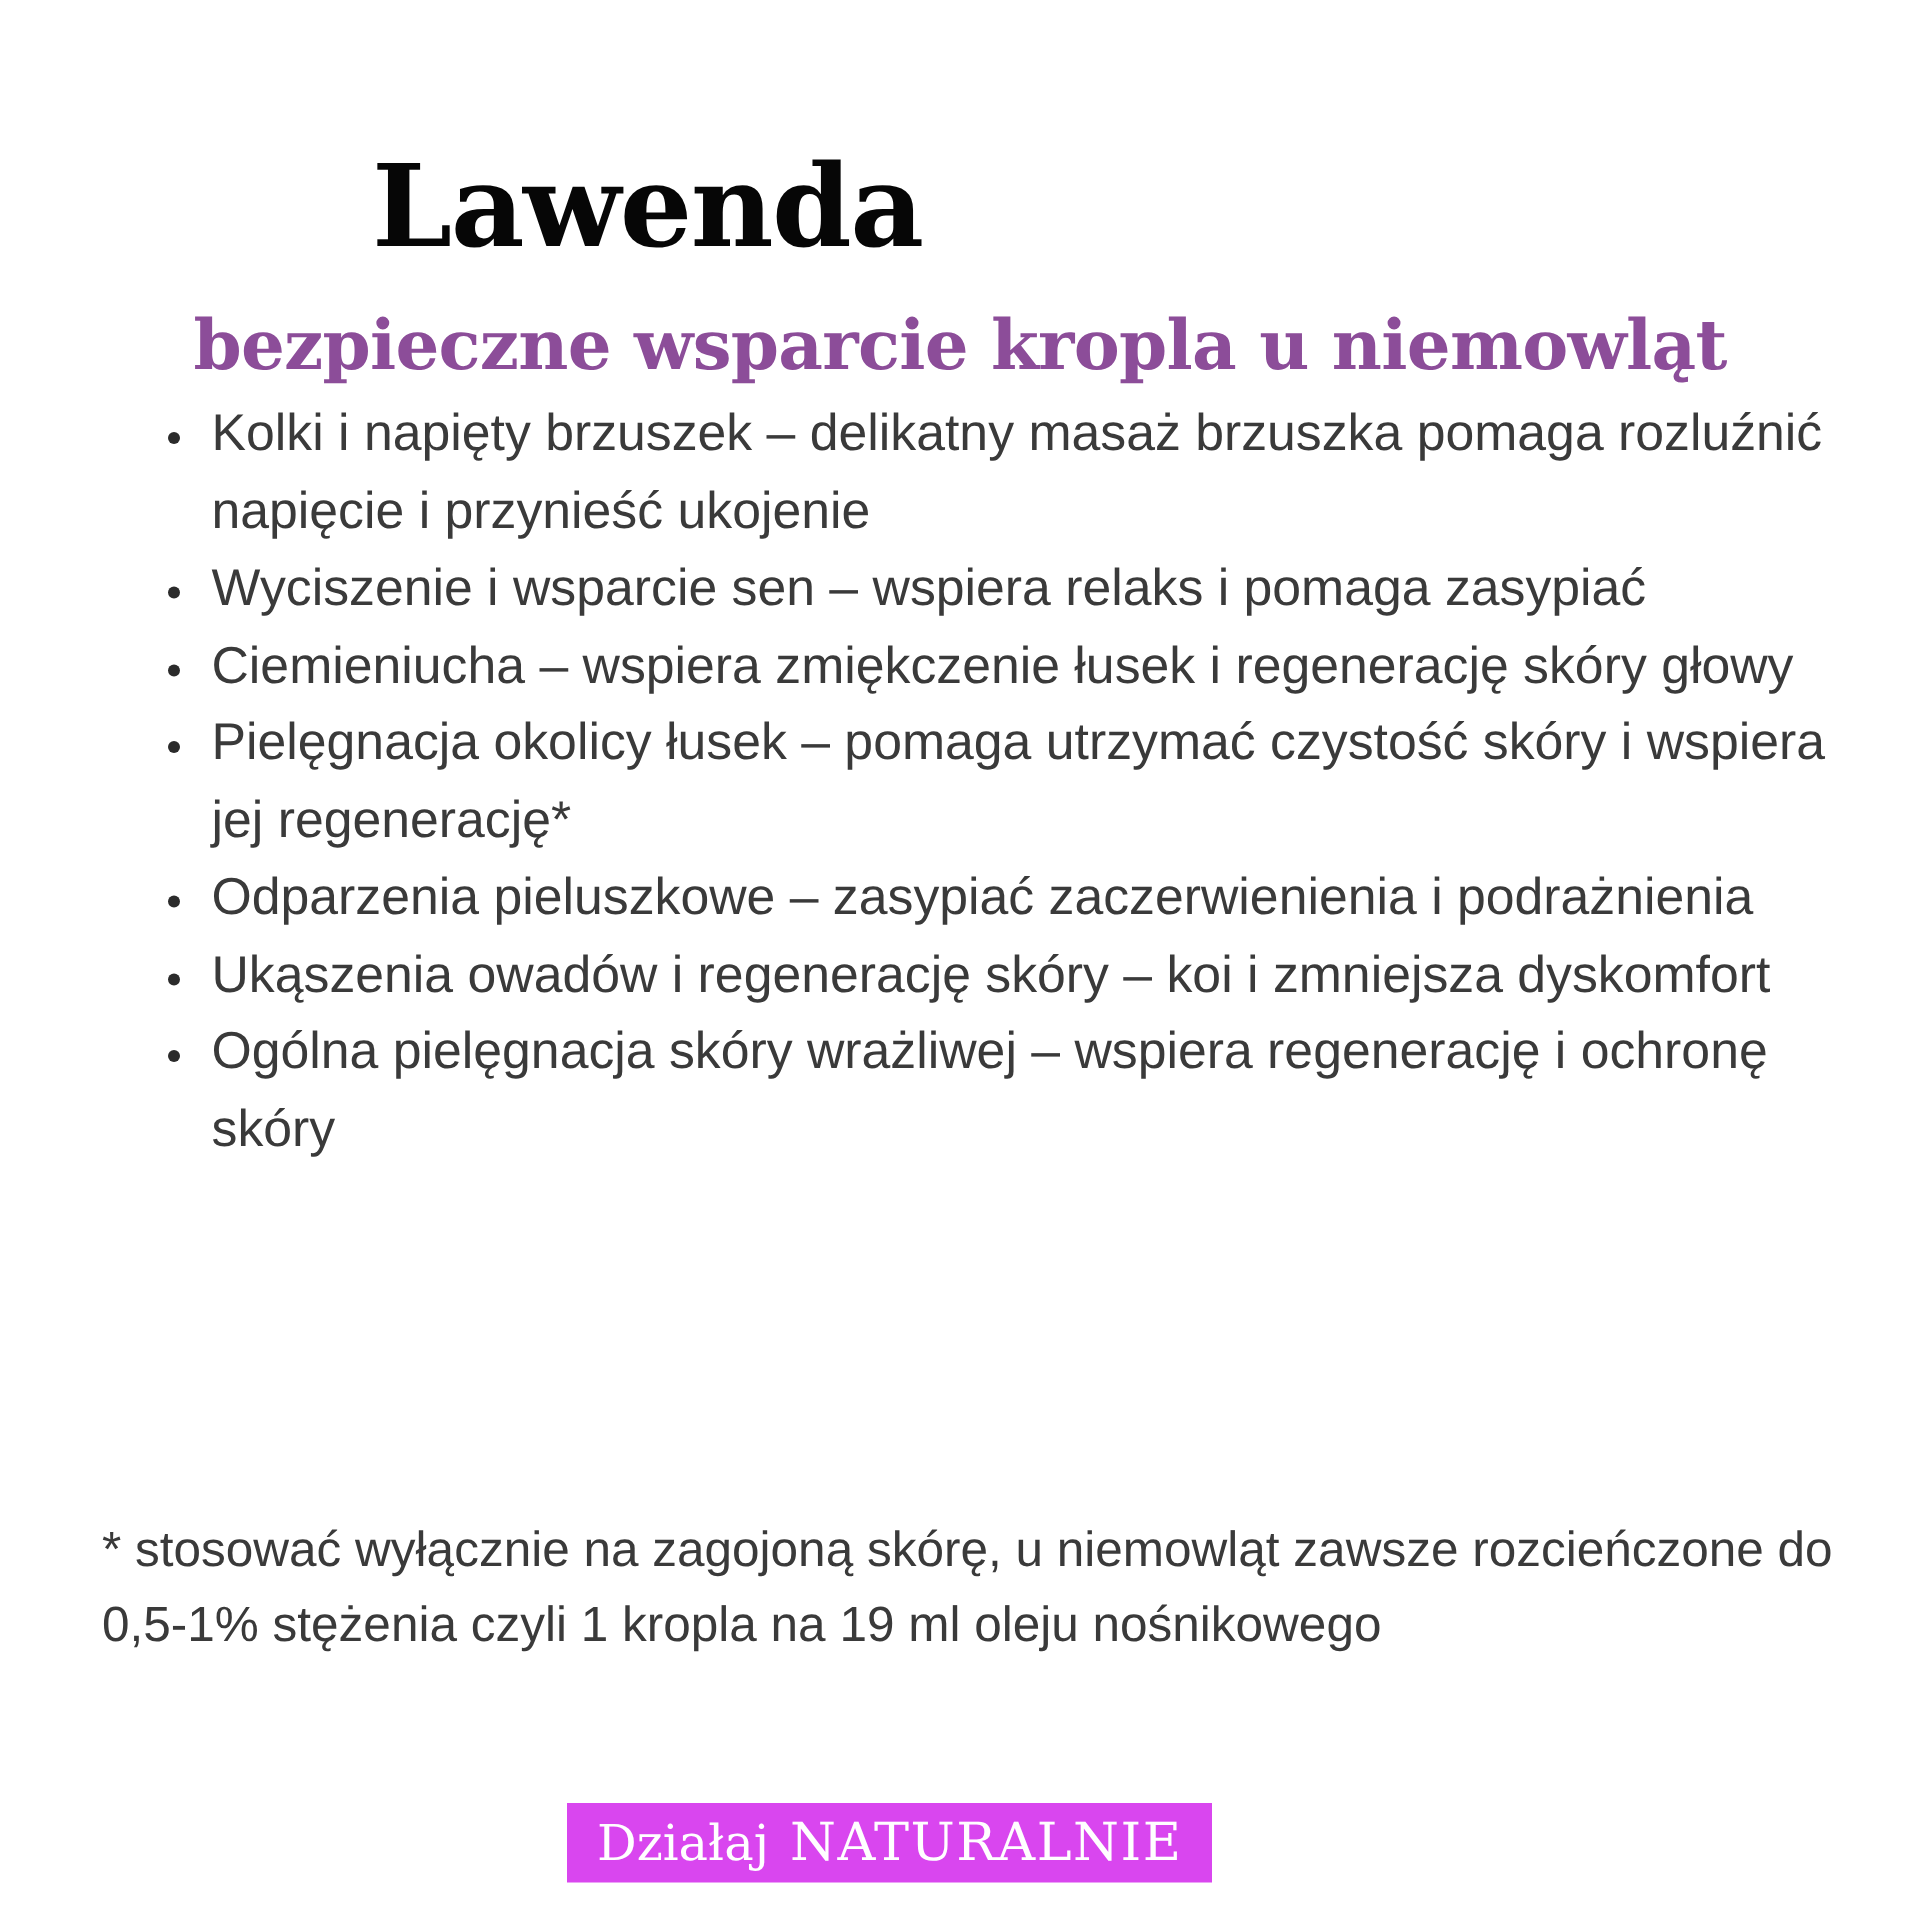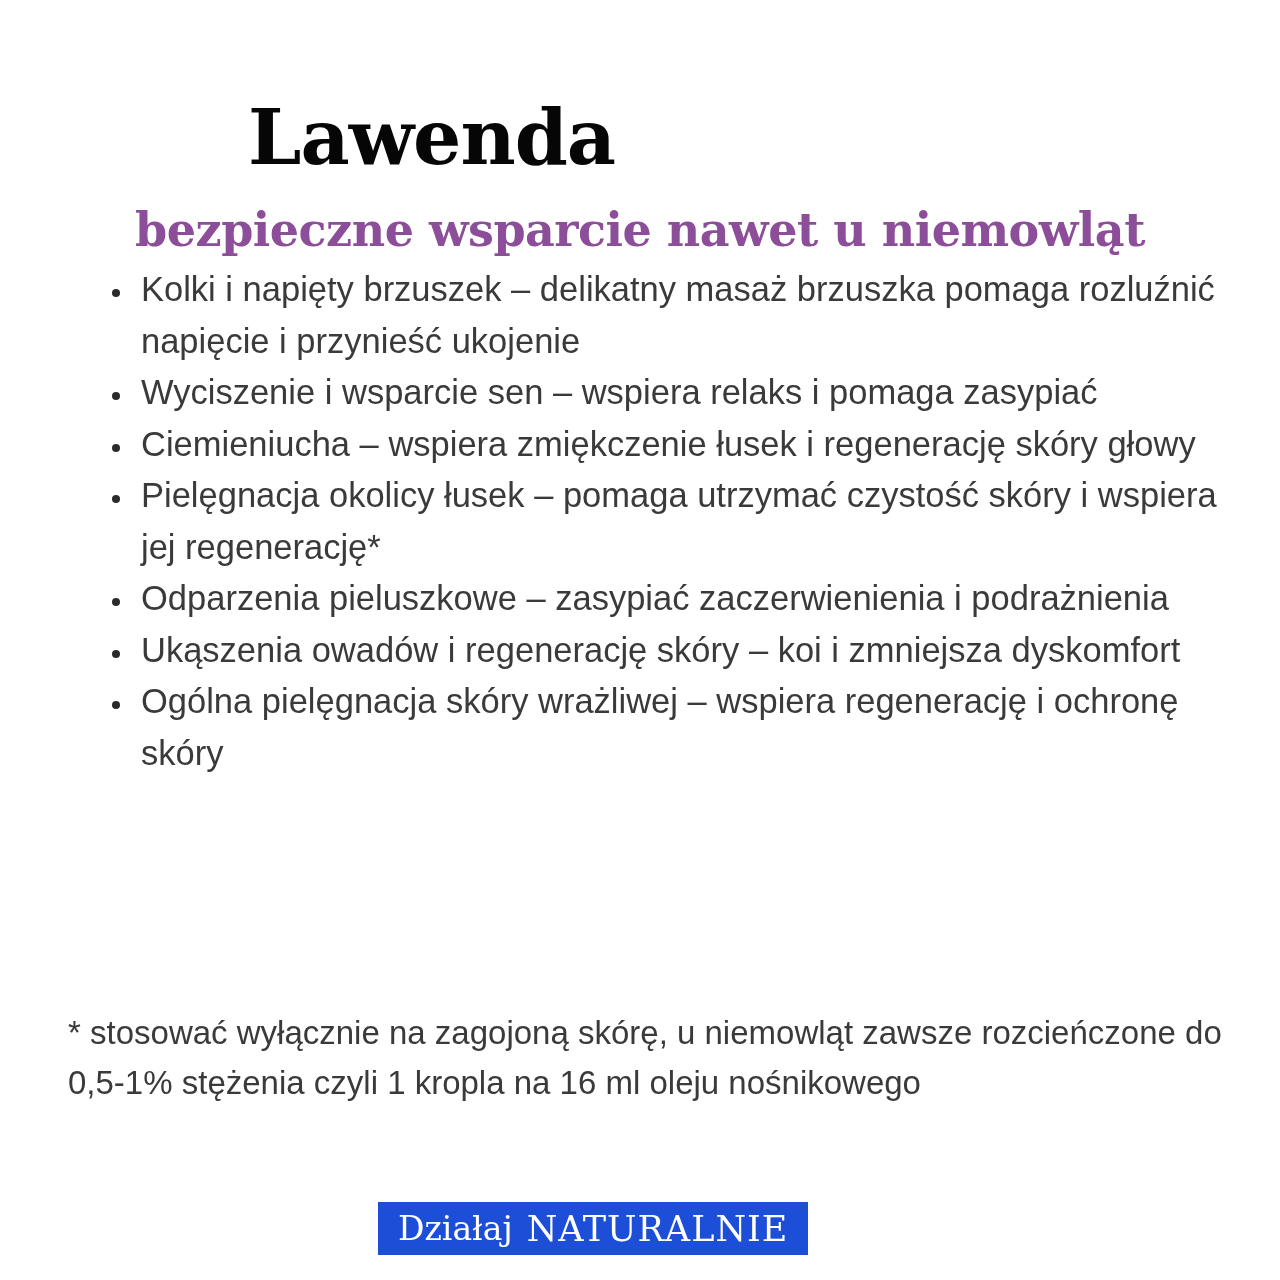--- a/index.html
+++ b/index.html
@@ -73,21 +73,21 @@
   }
 
   .footer {
     position: absolute;
     top: 1202px;
     left: 378px;
     display: flex;
     align-items: center;
   }
   .badge {
-    background: #1d4ed8;
+    background: #d946ef;
     height: 53px;
     display: flex;
     align-items: center;
     padding: 0 20px;
     box-sizing: border-box;
     font-family: "DejaVu Serif", "Liberation Serif", serif;
     color: #ffffff;
     white-space: nowrap;
   }
   .badge .badge-script {
@@ -105,32 +105,32 @@
     font-style: italic;
     color: #141414;
     white-space: nowrap;
   }
 </style>
 </head>
 <body>
 
 <h1 class="title">Lawenda</h1>
 
-<h2 class="subtitle">bezpieczne wsparcie nawet u niemowląt</h2>
+<h2 class="subtitle">bezpieczne wsparcie kropla u niemowląt</h2>
 
 <ul class="benefits-list">
   <li>Kolki i napięty brzuszek – delikatny masaż brzuszka pomaga rozluźnić napięcie i przynieść ukojenie</li>
   <li>Wyciszenie i wsparcie sen – wspiera relaks i pomaga zasypiać</li>
   <li>Ciemieniucha – wspiera zmiękczenie łusek i regenerację skóry głowy</li>
   <li>Pielęgnacja okolicy łusek – pomaga utrzymać czystość skóry i wspiera jej regenerację*</li>
   <li>Odparzenia pieluszkowe – zasypiać zaczerwienienia i podrażnienia</li>
   <li>Ukąszenia owadów i regenerację skóry – koi i zmniejsza dyskomfort</li>
   <li>Ogólna pielęgnacja skóry wrażliwej – wspiera regenerację i ochronę skóry</li>
 </ul>
 
-<p class="footnote">* stosować wyłącznie na zagojoną skórę, u niemowląt zawsze rozcieńczone do 0,5-1% stężenia czyli 1 kropla na 16 ml oleju nośnikowego</p>
+<p class="footnote">* stosować wyłącznie na zagojoną skórę, u niemowląt zawsze rozcieńczone do 0,5-1% stężenia czyli 1 kropla na 19 ml oleju nośnikowego</p>
 
 <div class="footer">
   <div class="badge">
     <span class="badge-script">Działaj</span>
     <span class="badge-caps">NATURALNIE</span>
   </div>
 </div>
 
 </body></html>

